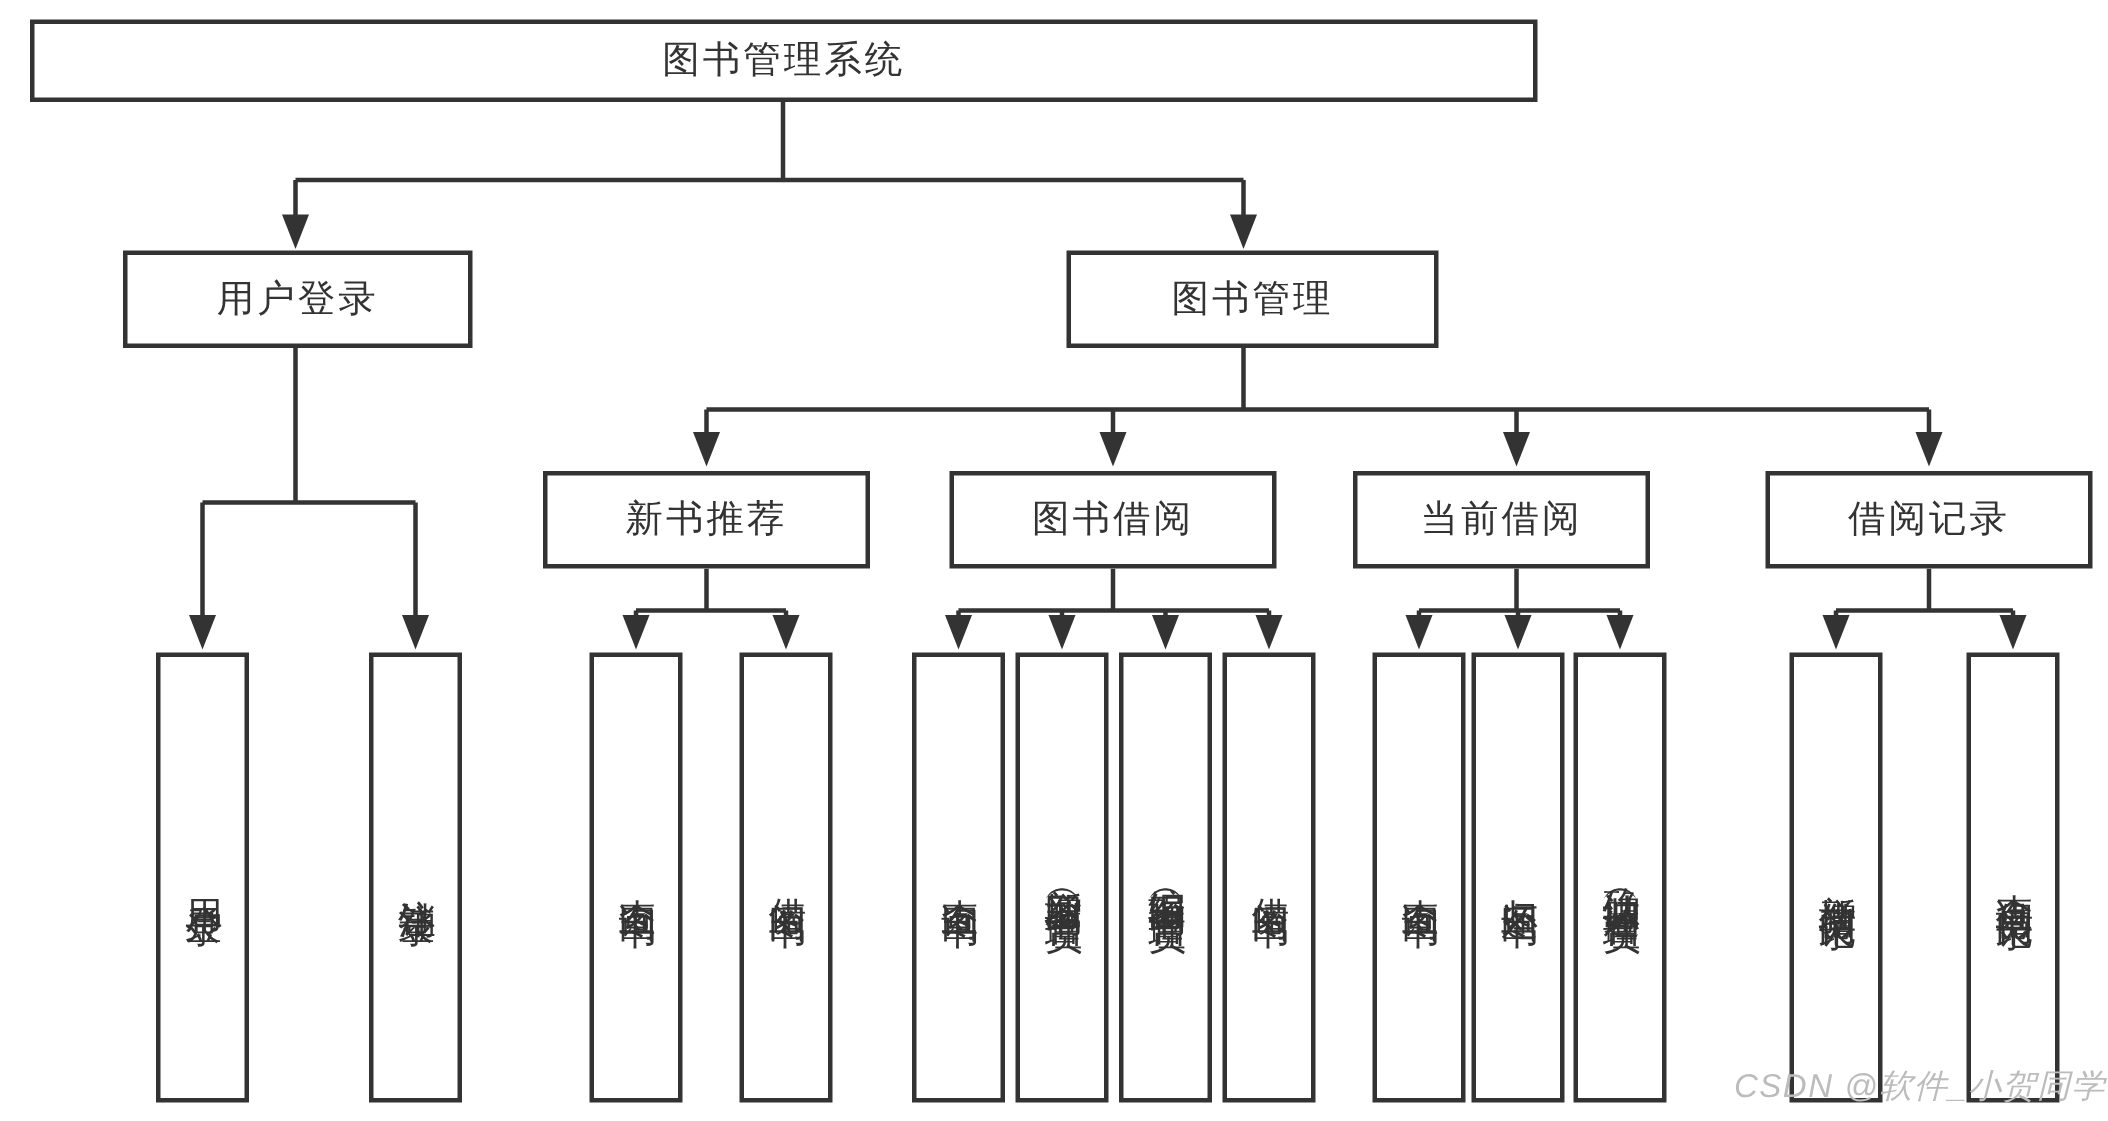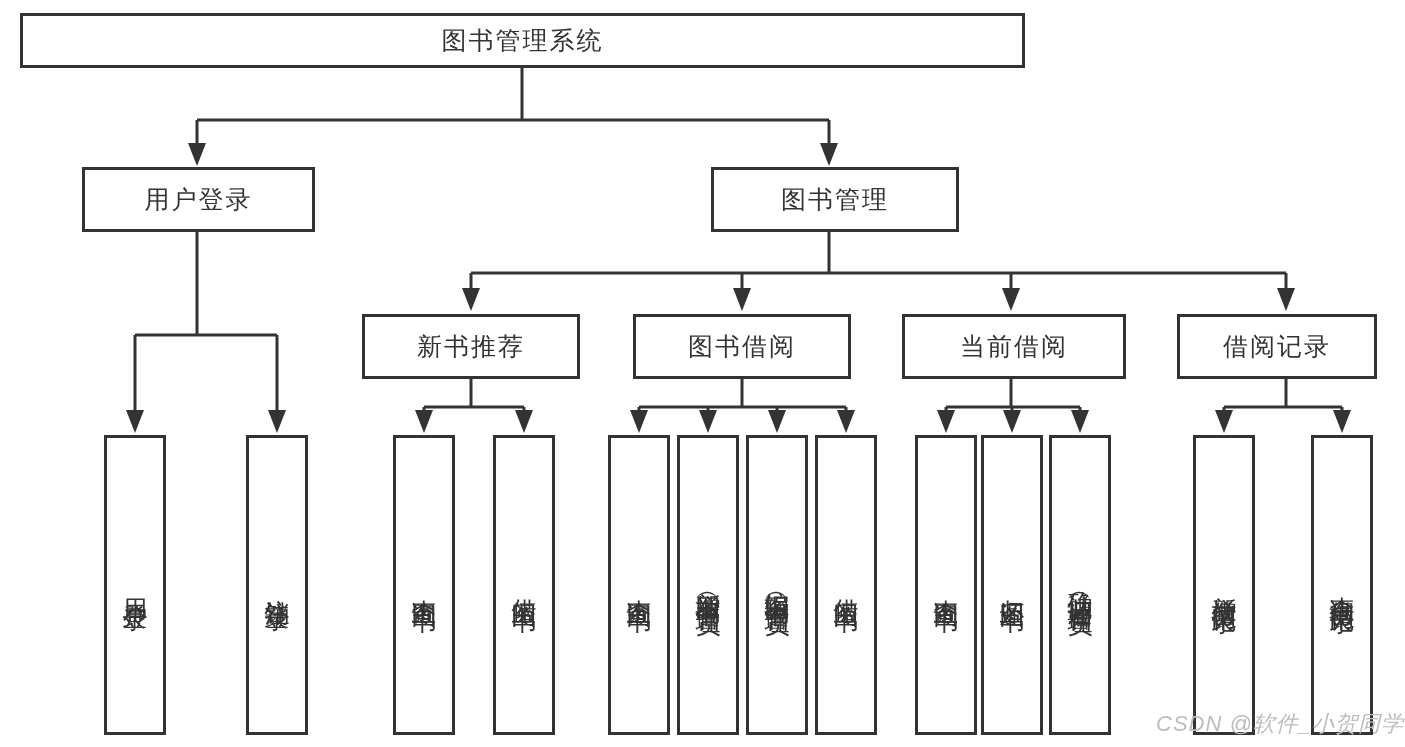--- a/index.html
+++ b/index.html
@@ -96,22 +96,22 @@
     </g>
   </svg>
 
   <div class="box hbox" style="left:20px; top:13px; width:1005px; height:55px">图书管理系统</div>
 
   <div class="box hbox" style="left:82px; top:167px; width:233px; height:65px">用户登录</div>
   <div class="box hbox" style="left:711px; top:167px; width:248px; height:65px">图书管理</div>
 
   <div class="box hbox" style="left:362px; top:314px; width:218px; height:65px">新书推荐</div>
   <div class="box hbox" style="left:633px; top:314px; width:218px; height:65px">图书借阅</div>
-  <div class="box hbox" style="left:902px; top:314px; width:224px; height:65px">当前借阅</div>
-  <div class="box hbox" style="left:1177px; top:314px; width:200px; height:65px">借阅记录</div>
+  <div class="box hbox" style="left:902px; top:314px; width:198px; height:65px">当前借阅</div>
+  <div class="box hbox" style="left:1177px; top:314px; width:218px; height:65px">借阅记录</div>
 
   <div class="box leaf" style="left:104px; top:435px; width:62px; height:300px">用户登录</div>
   <div class="box leaf" style="left:246px; top:435px; width:62px; height:300px">注销登录</div>
 
   <div class="box leaf" style="left:393px; top:435px; width:62px; height:300px">查询图书</div>
   <div class="box leaf" style="left:493px; top:435px; width:62px; height:300px">借阅图书</div>
 
   <div class="box leaf" style="left:608px; top:435px; width:62px; height:300px">查询图书</div>
   <div class="box leaf" style="left:677px; top:435px; width:62px; height:300px">新增图书（管理员）</div>
   <div class="box leaf" style="left:746px; top:435px; width:62px; height:300px">编辑图书（管理员）</div>

